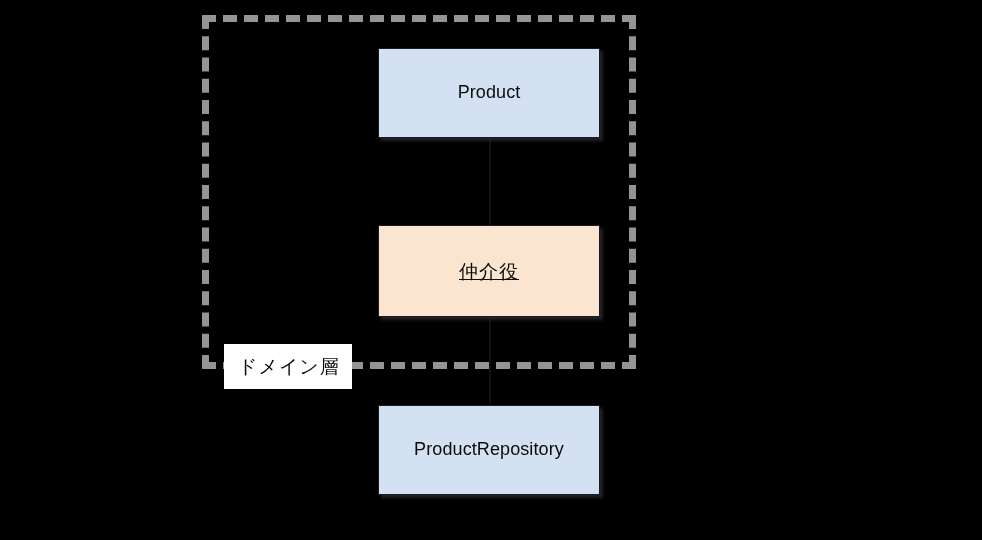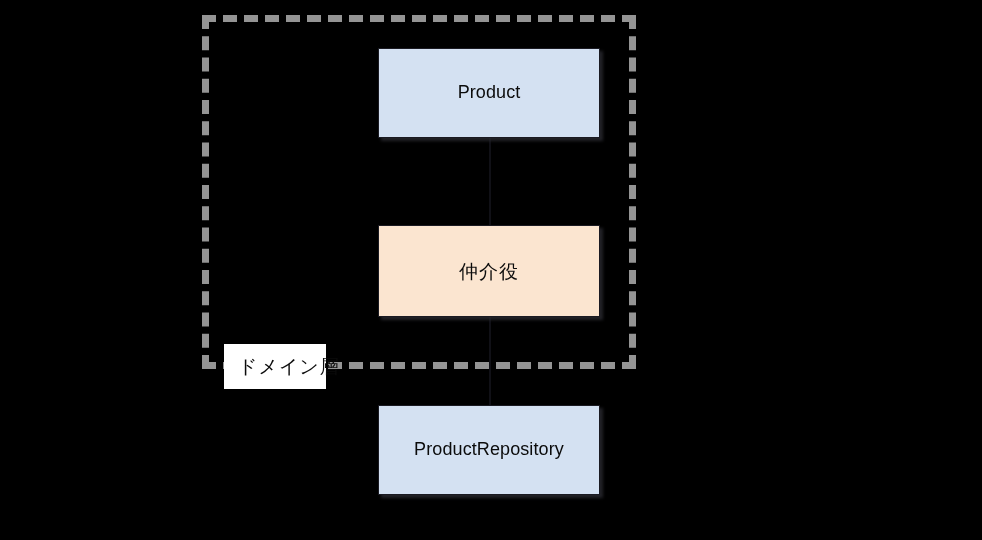--- a/index.html
+++ b/index.html
@@ -45,20 +45,21 @@
     color: #0b0b0b;
     letter-spacing: 0.1px;
     text-align: center;
     white-space: nowrap;
     user-select: none;
   }
   .node-label.cjk {
     font-family: "DejaVu Sans", "Liberation Sans", sans-serif;
     font-size: 19px;
     letter-spacing: 1px;
+    text-decoration: underline;
   }
 
   
   .connector {
     position: absolute;
     background: #101016;
     width: 2px;
   }
 
   
@@ -94,17 +95,17 @@
   </div>
 
   <div class="node" style="left: 378px; top: 218px; width: 222px; height: 92px; background: rgb(251, 229, 208); border-color: rgb(26, 26, 34);">
     <span class="node-label cjk">仲介役</span>
   </div>
 
   <div class="node" style="left: 378px; top: 398px; width: 222px; height: 90px; background: rgb(212, 225, 242); border-color: rgb(26, 26, 34);">
     <span class="node-label">ProductRepository</span>
   </div>
 
-  <div class="layer-caption" style="left: 224px; top: 337px; width: 102px; height: 45px; background: rgb(255, 255, 255);">
+  <div class="layer-caption" style="left: 224px; top: 337px; width: 128px; height: 45px; background: rgb(255, 255, 255);">
     <span class="layer-caption-text" style="color: rgb(11, 11, 11);">ドメイン層</span>
   </div>
 
 </div>
 
 </body></html>

